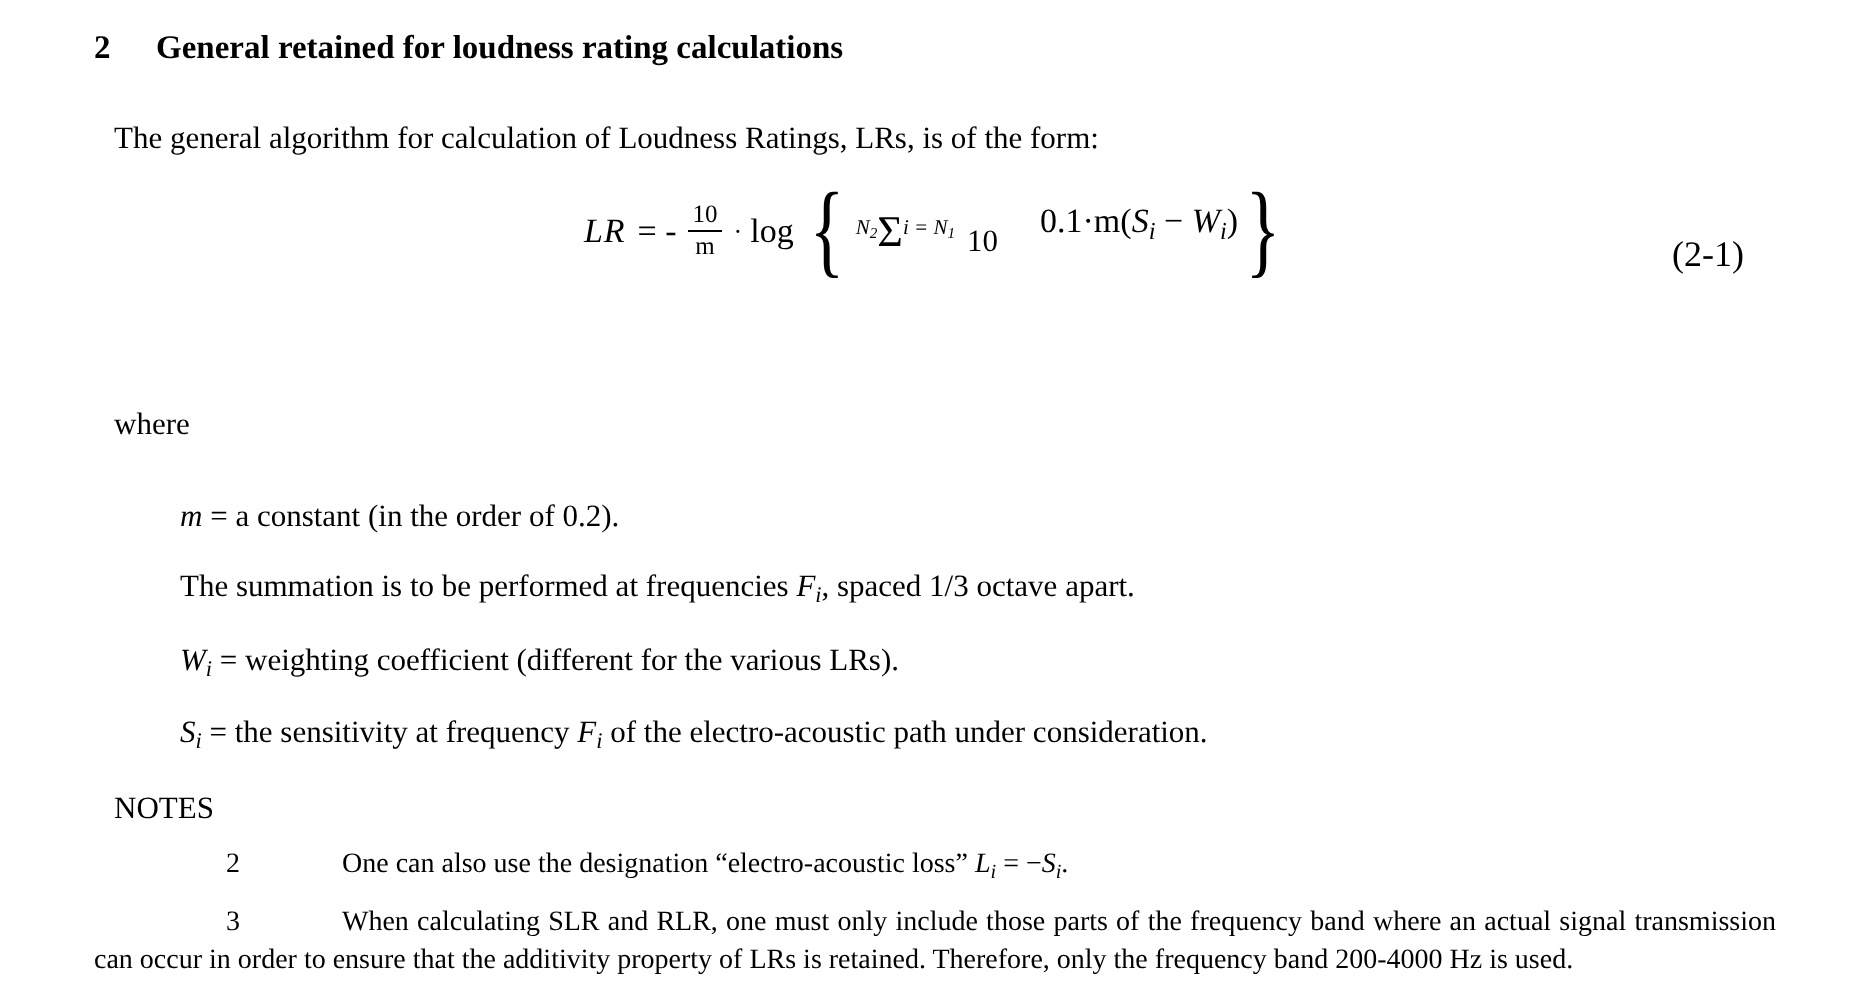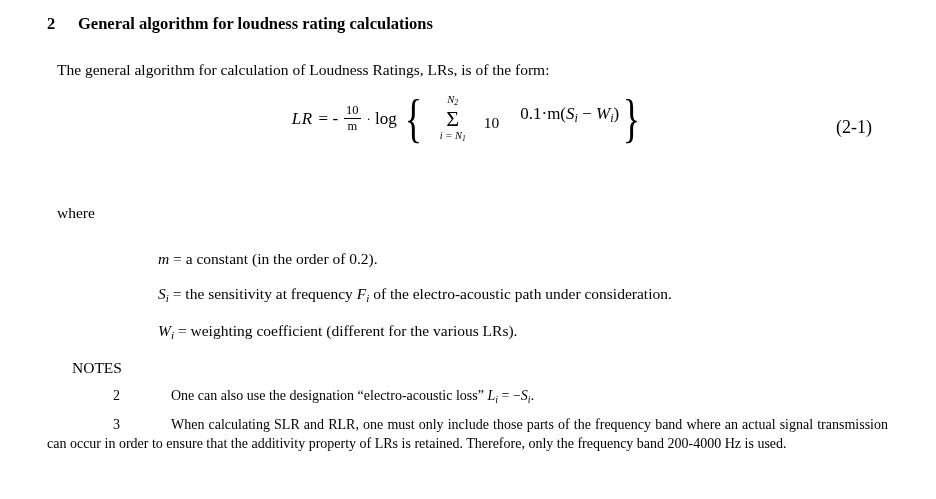--- a/index.html
+++ b/index.html
@@ -47,32 +47,31 @@
     line-height: 1.35;
     margin: 10px;
   }
   .intro {
     padding: 16px 0 0 47px;
   }
   .where {
     padding: 20px 0 0 47px;
   }
   .indent-block {
-    padding-left: 115px;
-    margin-left: 43px;
+    padding-left: 90px;
   }
   .indent-block .line {
     font-size: 15.5px;
     padding-top: 15px;
     line-height: 1.3;
   }
   .notes-label {
     font-size: 15.5px;
     padding-top: 17px;
-    padding-left: 72px;
+    padding-left: 57px;
   }
 
   
   .note {
     font-size: 14px;
     line-height: 1.33;
     text-align: justify;
     padding: 10px 48px 0 47px;
   }
   .note .n-num {
@@ -138,24 +137,24 @@
   .eq-log { padding-right: 4px; }
   .brace {
     font-size: 52px;
     line-height: 0.8;
     font-family: "Liberation Serif", serif;
     transform: scaleX(0.7);
     display: inline-block;
   }
   .sum-stack {
     display: inline-flex;
-    flex-direction: column;
+    flex-direction: row;
     align-items: center;
     justify-content: center;
-    margin: 0 14px;
+    margin: 0 2px;
     line-height: 1;
   }
   .sum-stack .lim {
     font-size: 10.5px;
     font-style: italic;
   }
   .sum-stack .sigma {
     font-size: 22px;
     line-height: 1;
     padding: 1px 0;
@@ -176,21 +175,21 @@
     font-size: 18px;
   }
 </style>
 </head>
 <body>
 
 <div class="page">
 
   <div class="heading">
     <span class="num">2</span>
-    <span class="title">General algorithm for loudness rating calculations</span>
+    <span class="title">General retained for loudness rating calculations</span>
   </div>
 
   <div class="para intro">The general algorithm for calculation of Loudness Ratings, LRs, is of the form:</div>
 
   <div class="equation-row">
     <div class="equation">
       <span class="eq-inner">
         <span class="eq-lr">LR</span>
         <span class="eq-eq">= -</span>
         <span class="frac">
@@ -210,22 +209,23 @@
         <span class="brace">}</span>
       </span>
     </div>
     <div class="eq-number">(2-1)</div>
   </div>
 
   <div class="para where">where</div>
 
   <div class="indent-block">
     <div class="line"><i>m</i> = a constant (in the order of 0.2).</div>
+    <div class="line">The summation is to be performed at frequencies <i>F</i><span class="sub">i</span>, spaced 1/3 octave apart.</div>
+    <div class="line"><i>W</i><span class="sub">i</span> = weighting coefficient (different for the various LRs).</div>
     <div class="line"><i>S</i><span class="sub">i</span> = the sensitivity at frequency <i>F</i><span class="sub">i</span> of the electro-acoustic path under consideration.</div>
-    <div class="line"><i>W</i><span class="sub">i</span> = weighting coefficient (different for the various LRs).</div>
   </div>
 
   <div class="notes-label">NOTES</div>
 
 
   <div class="note">
     <span class="n-num">2</span><span>One can also use the designation “electro-acoustic loss” <i>L</i><span class="sub">i</span> = −<i>S</i><span class="sub">i</span>.</span>
   </div>
 
   <div class="note">

